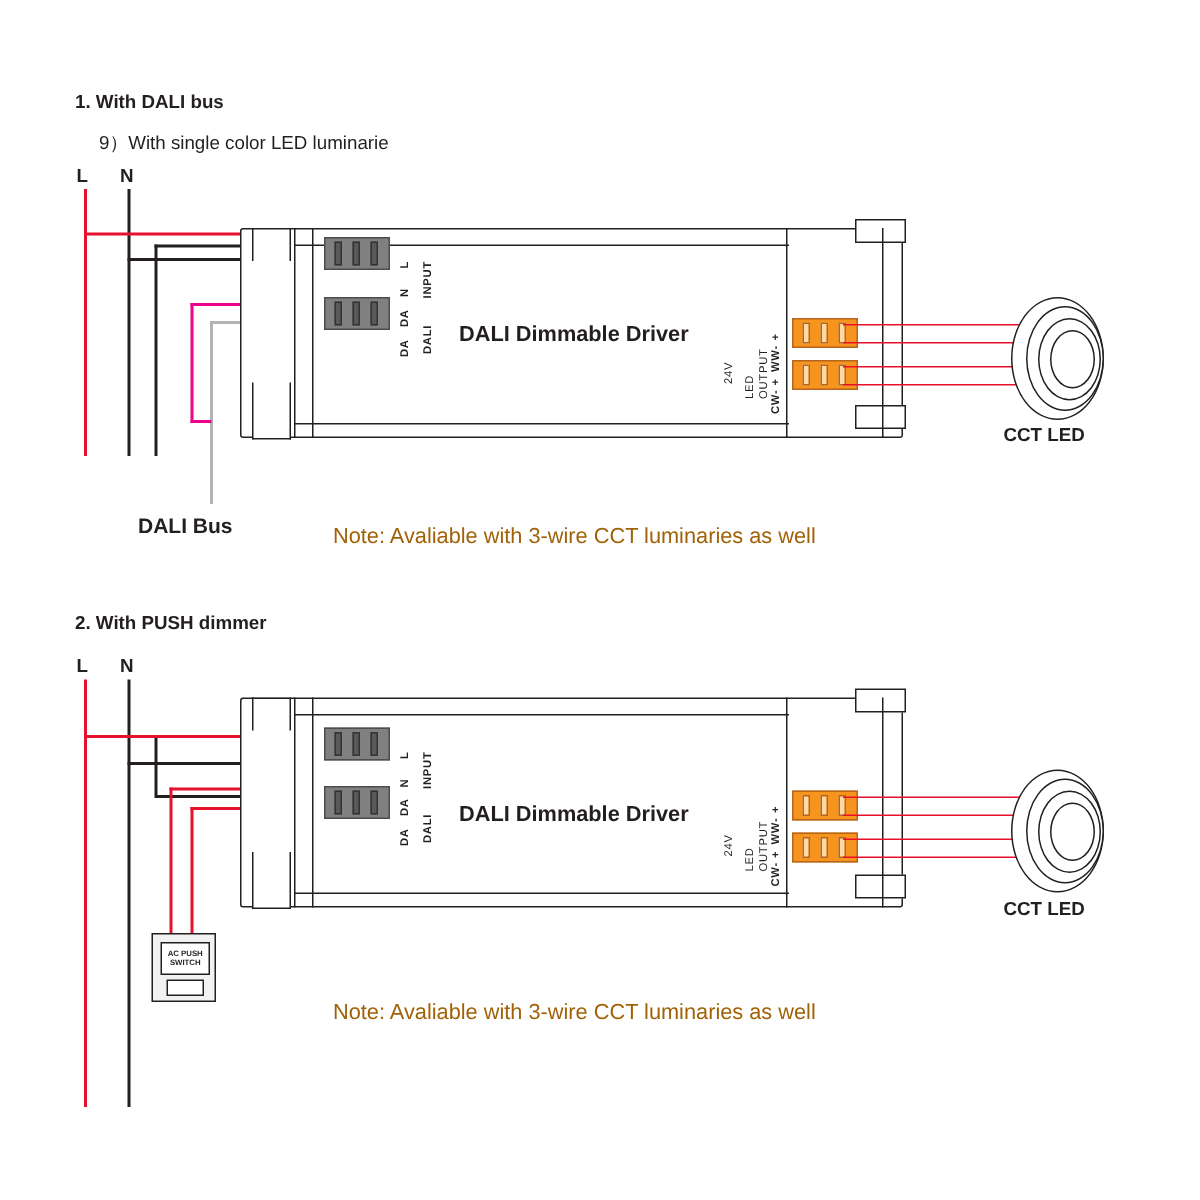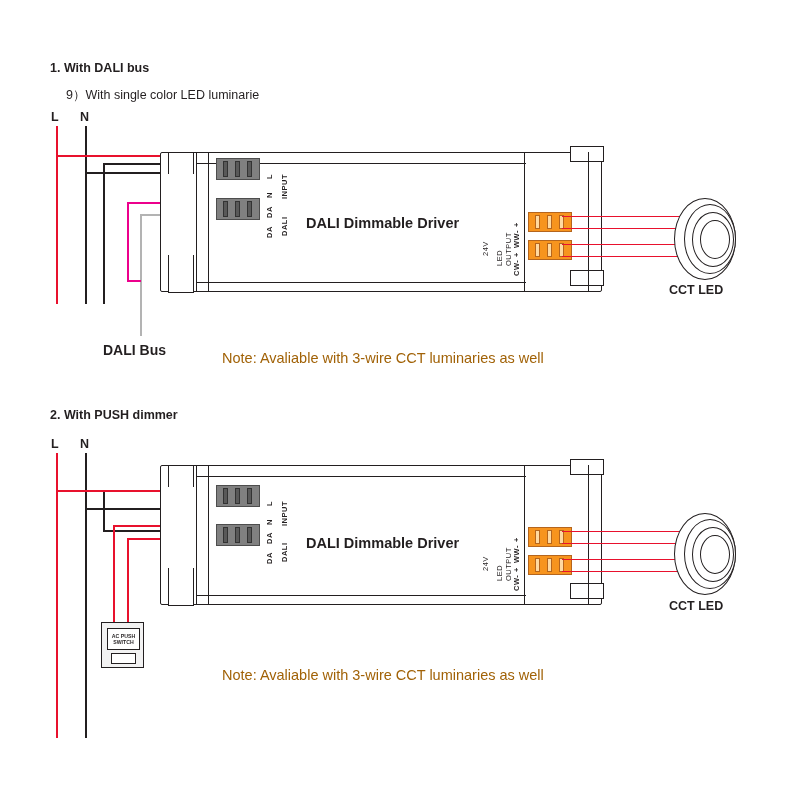--- a/index.html
+++ b/index.html
@@ -113,21 +113,21 @@
     <div class="w-red" style="left:56px;top:155px;width:166px;height:1.6px;"></div>
     <div class="w-black" style="left:85px;top:172px;width:137px;height:1.6px;"></div>
     <div class="w-black" style="left:103px;top:163px;width:119px;height:1.6px;"></div>
 
     <div class="w-pink" style="left:127px;top:202px;width:96px;height:1.6px;"></div>
     <div class="w-gray" style="left:140px;top:214px;width:83px;height:1.6px;"></div>
     <div class="w-pink" style="left:127px;top:202px;width:1.6px;height:80px;"></div>
     <div class="w-gray" style="left:140px;top:214px;width:1.6px;height:122px;"></div>
     <div class="w-pink" style="left:127px;top:280px;width:14px;height:1.6px;"></div>
 
-    <div class="txt label-lg" style="left:92px;top:342px;margin-left:11px;">DALI Bus</div>
+    <div class="txt label-lg" style="left:92px;top:342px;">DALI Bus</div>
 
     <div class="driver-outline" style="left:160px;top:152px;width:442px;height:140px;border-radius:2px;"></div>
 
     <div class="thin" style="left:168px;top:255px;width:26px;height:38px;border-top:none;"></div>
     <div class="thin" style="left:168px;top:152px;width:26px;height:22px;border-bottom:none;"></div>
 
     <div class="thin" style="left:570px;top:146px;width:34px;height:16px;"></div>
     <div class="thin" style="left:570px;top:270px;width:34px;height:16px;"></div>
 
     <div class="line-b" style="left:196px;top:152px;width:1.2px;height:140px;"></div>

